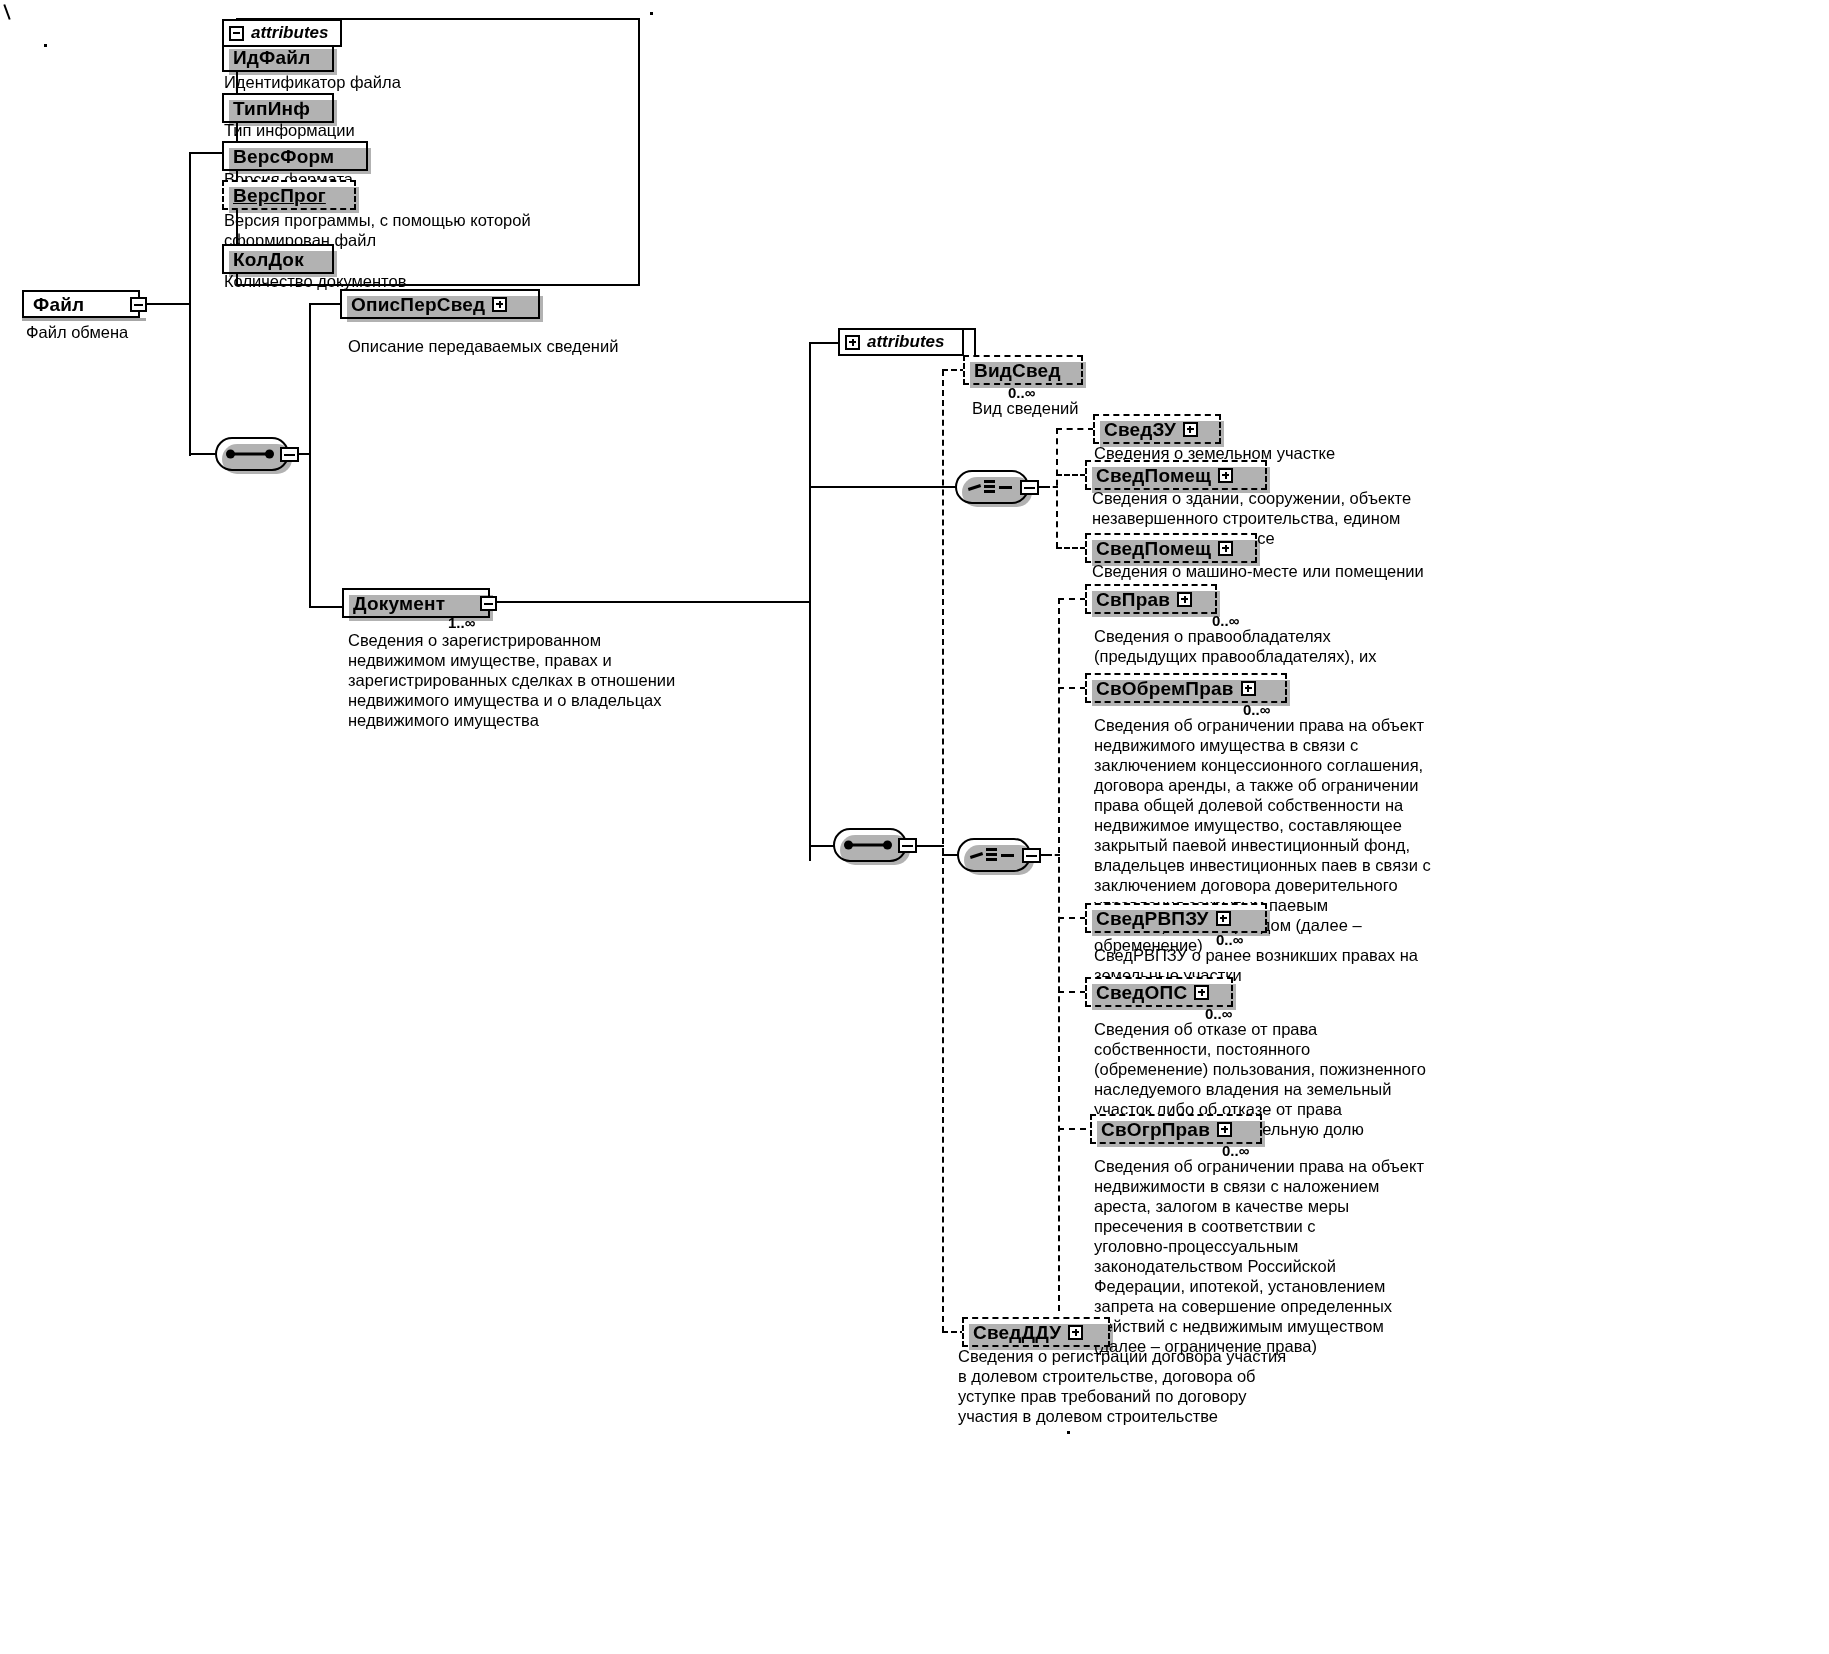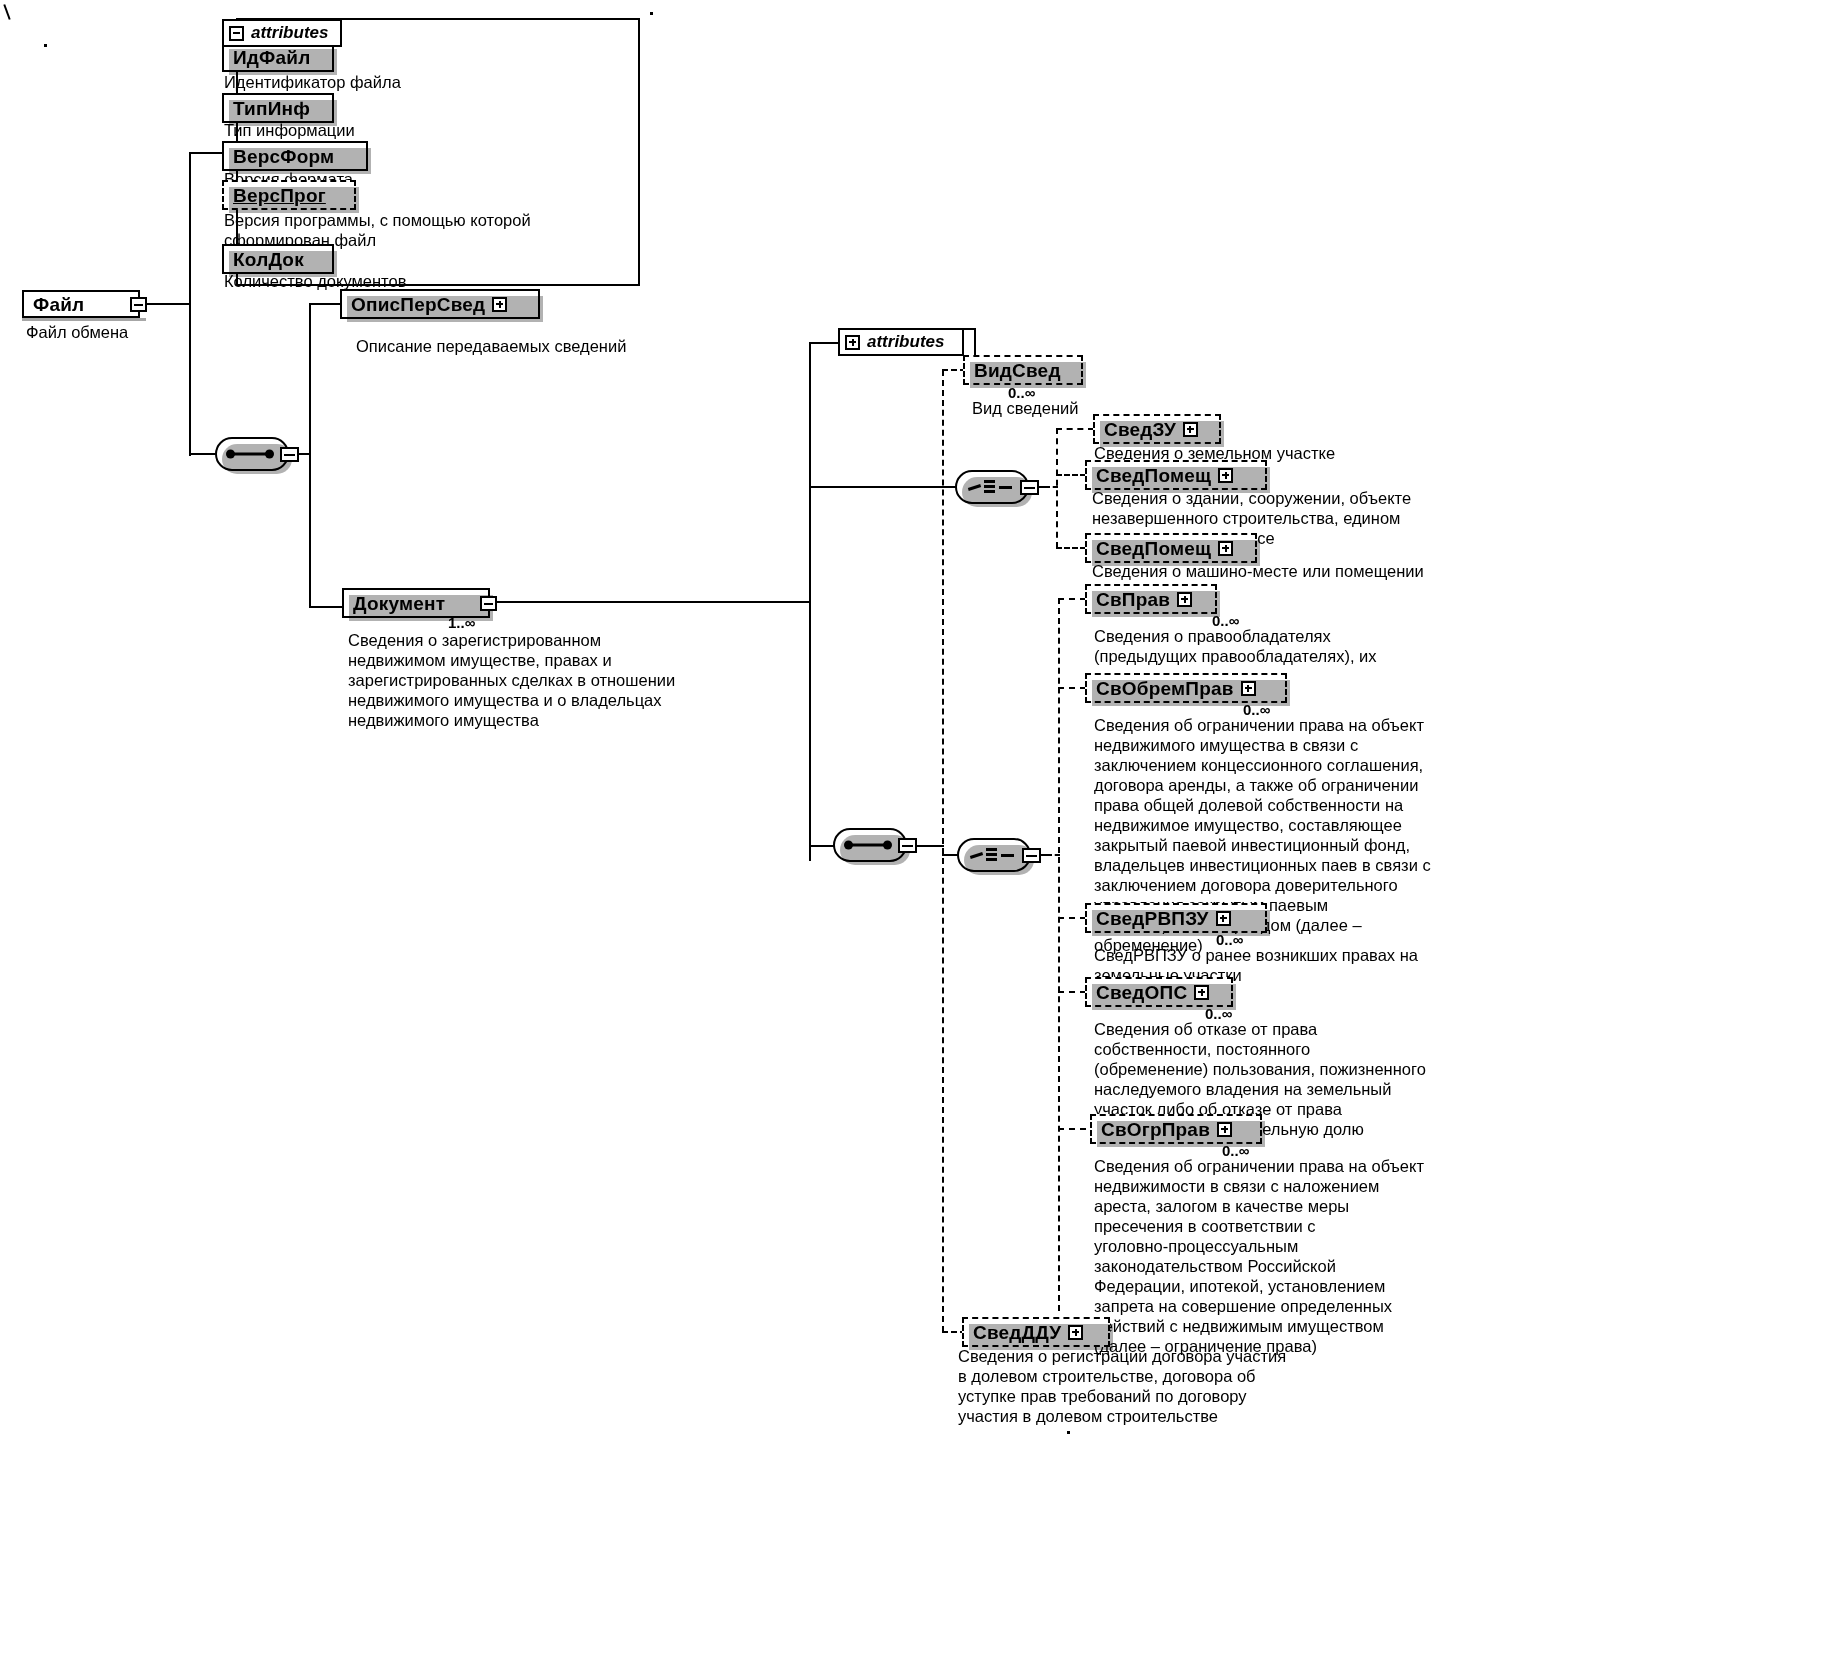--- a/index.html
+++ b/index.html
@@ -248,21 +248,21 @@
 
   <div class="node" style="left:222px;top:244px;width:112px;">
     <span class="lbl">КолДок</span>
   </div>
   <div class="desc" style="left:224px;top:271px;width:380px;">Количество документов</div>
 
   <div class="node" style="left:340px;top:289px;width:200px;">
     <span class="lbl">ОписПерСвед</span>
     <span class="boxbtn plus"></span>
   </div>
-  <div class="desc" style="left:348px;top:336px;width:520px;margin-left:8px;">Описание передаваемых сведений</div>
+  <div class="desc" style="left:348px;top:336px;width:520px;">Описание передаваемых сведений</div>
 
   <div class="ln v" style="left:309px;top:303px;height:305px;"></div>
   <div class="ln h" style="left:309px;top:303px;width:32px;"></div>
   <div class="ln h" style="left:309px;top:606px;width:34px;"></div>
 
   <div class="capsule" style="left:215px;top:437px;">
     <span class="seqmark"></span>
     <span class="stub"></span>
   </div>
   <div class="ln h" style="left:189px;top:453px;width:28px;"></div>

